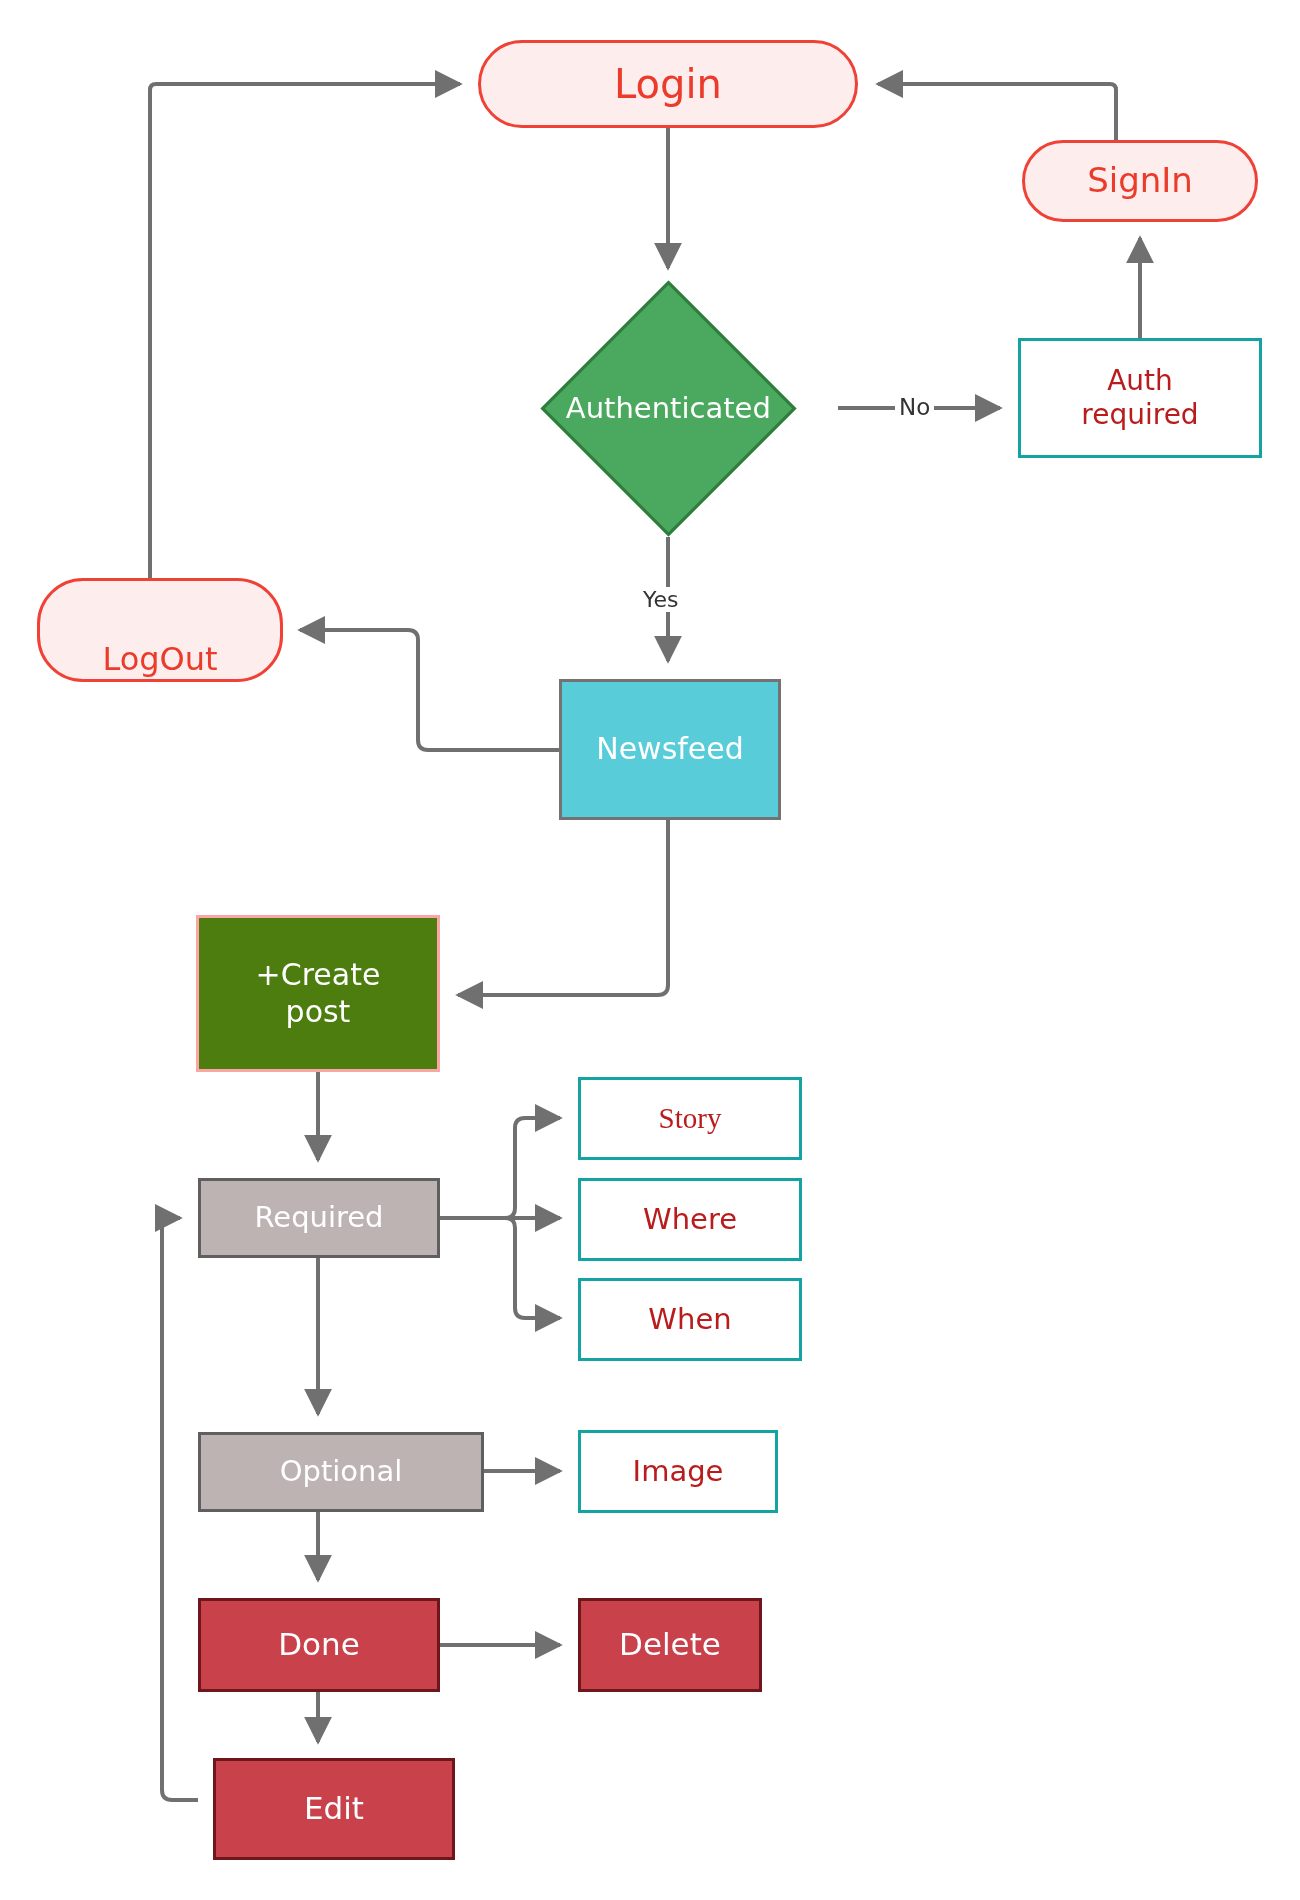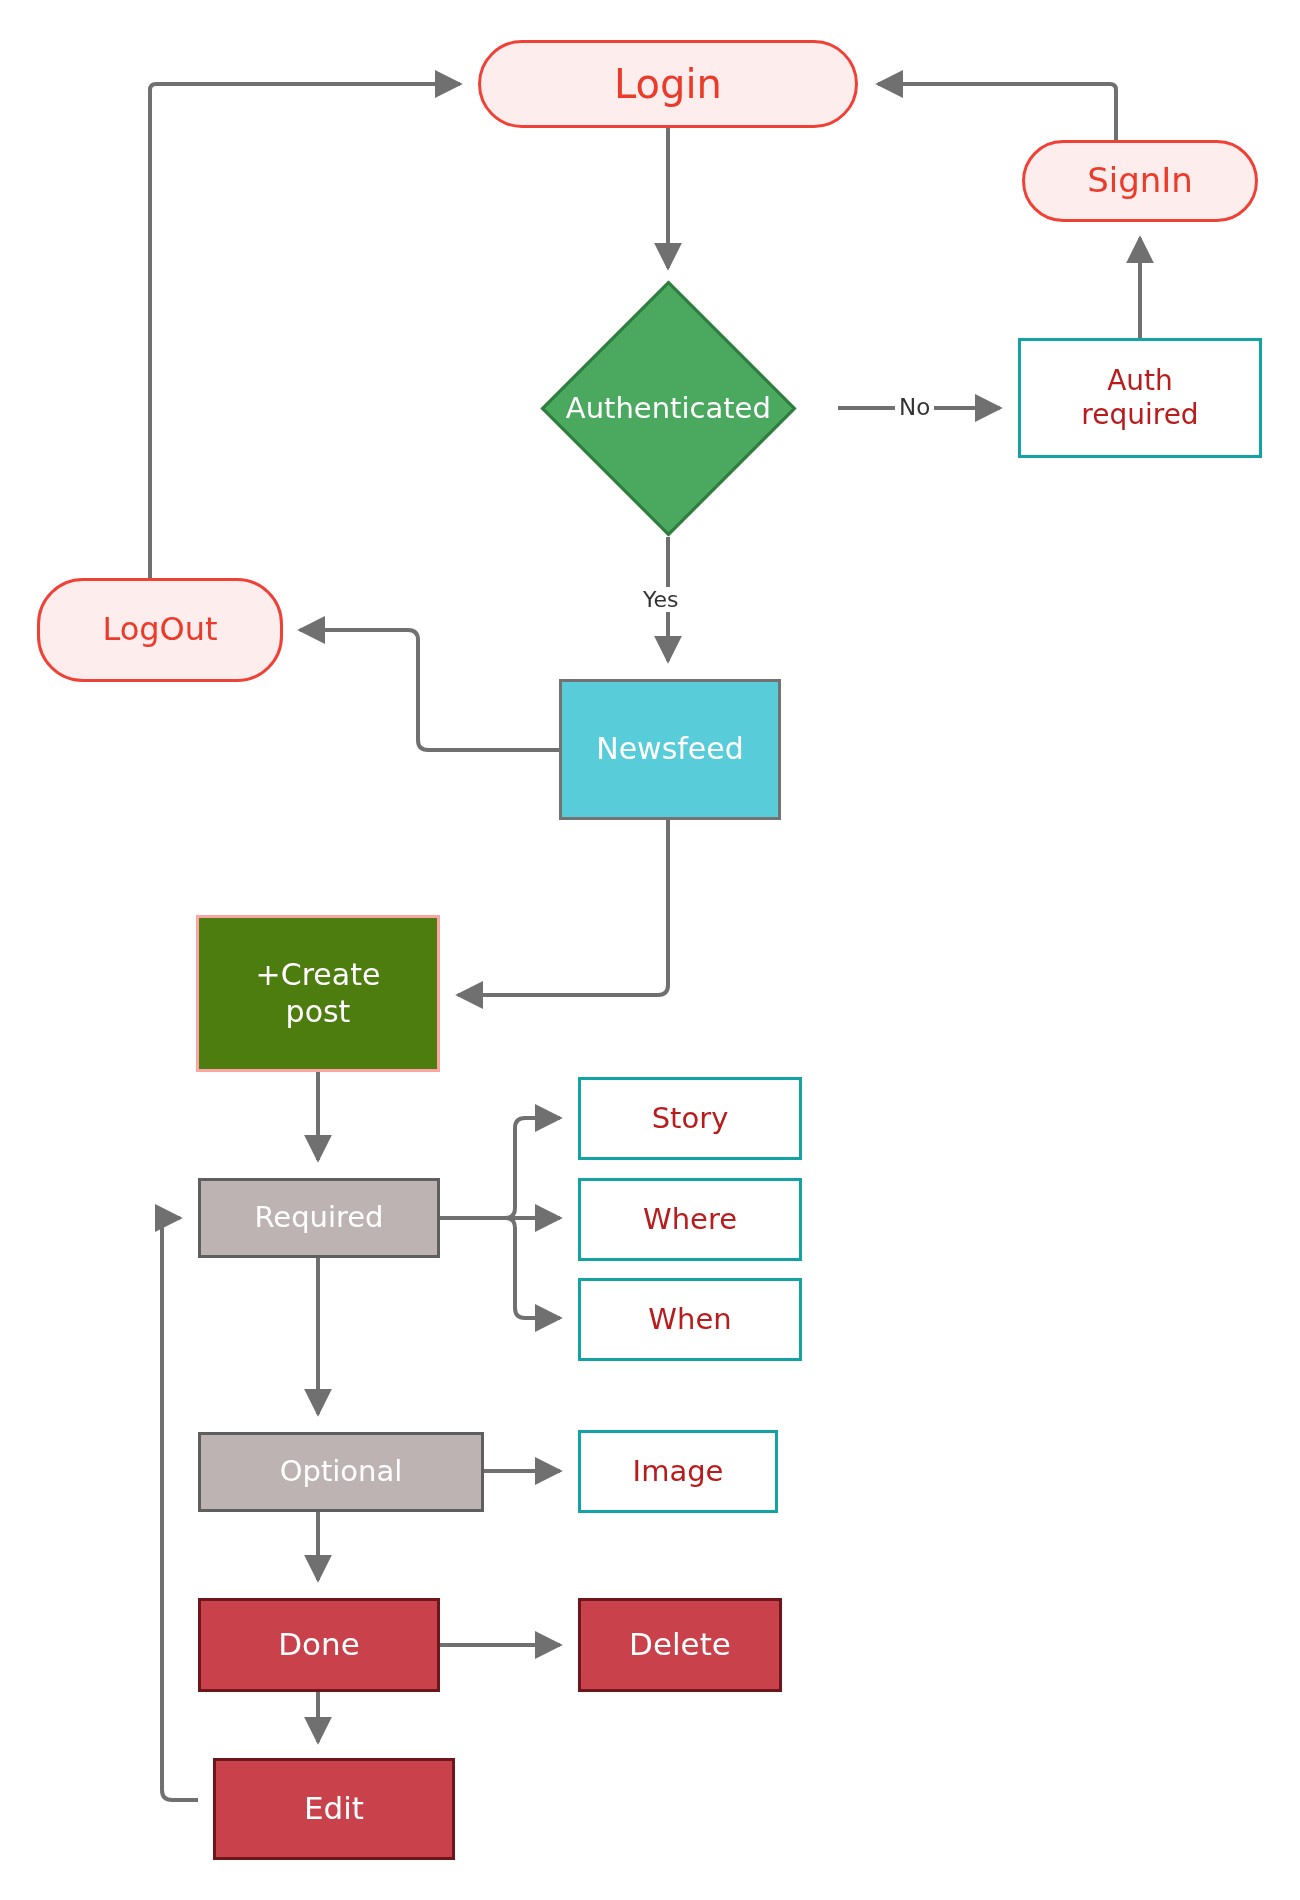--- a/index.html
+++ b/index.html
@@ -94,38 +94,38 @@
 
   <div class="node n-diamond" style="left:578px;top:318px;width:181px;height:181px;font-size:29px;">
     <span>Authenticated</span>
   </div>
 
   <div class="node n-teal" style="left:1018px;top:338px;width:244px;height:120px;font-size:28px;flex-direction:column;">
     <span>Auth</span>
     <span>required</span>
   </div>
 
-  <div class="node n-round" style="left:37px;top:578px;width:246px;height:104px;font-size:32px;">
+  <div class="node n-round" style="left:37px;top:578px;width:246px;height:104px;font-size:32px;align-items:flex-end;">
     <span>LogOut</span>
   </div>
 
   <div class="node n-cyan" style="left:559px;top:679px;width:222px;height:141px;font-size:30px;">
     <span>Newsfeed</span>
   </div>
 
   <div class="node n-purple" style="left:196px;top:915px;width:244px;height:157px;font-size:30px;flex-direction:column;">
     <span>+Create</span>
     <span>post</span>
   </div>
 
   <div class="node n-gray" style="left:198px;top:1178px;width:242px;height:80px;font-size:29px;">
     <span>Required</span>
   </div>
 
-  <div class="node n-teal" style="left:578px;top:1077px;width:224px;height:83px;font-size:29px;">
+  <div class="node n-teal" style="left:578px;top:1077px;width:224px;height:83px;font-size:29px;font-family:Liberation Serif, serif;">
     <span>Story</span>
   </div>
 
   <div class="node n-teal" style="left:578px;top:1178px;width:224px;height:83px;font-size:29px;">
     <span>Where</span>
   </div>
 
   <div class="node n-teal" style="left:578px;top:1278px;width:224px;height:83px;font-size:29px;">
     <span>When</span>
   </div>
@@ -135,21 +135,21 @@
   </div>
 
   <div class="node n-teal" style="left:578px;top:1430px;width:200px;height:83px;font-size:29px;justify-content:center;">
     <span>Image</span>
   </div>
 
   <div class="node n-red" style="left:198px;top:1598px;width:242px;height:94px;font-size:31px;">
     <span>Done</span>
   </div>
 
-  <div class="node n-red" style="left:578px;top:1598px;width:204px;height:94px;font-size:31px;">
+  <div class="node n-red" style="left:578px;top:1598px;width:184px;height:94px;font-size:31px;">
     <span>Delete</span>
   </div>
 
   <div class="node n-red" style="left:198px;top:1758px;width:242px;height:102px;font-size:31px;margin-left:15px;">
     <span>Edit</span>
   </div>
 
   <div class="edge-label" style="left:895px;top:394px;font-size:23px;">No</div>
 
   <div class="edge-label" style="left:639px;top:587px;font-size:22px;">Yes</div>

